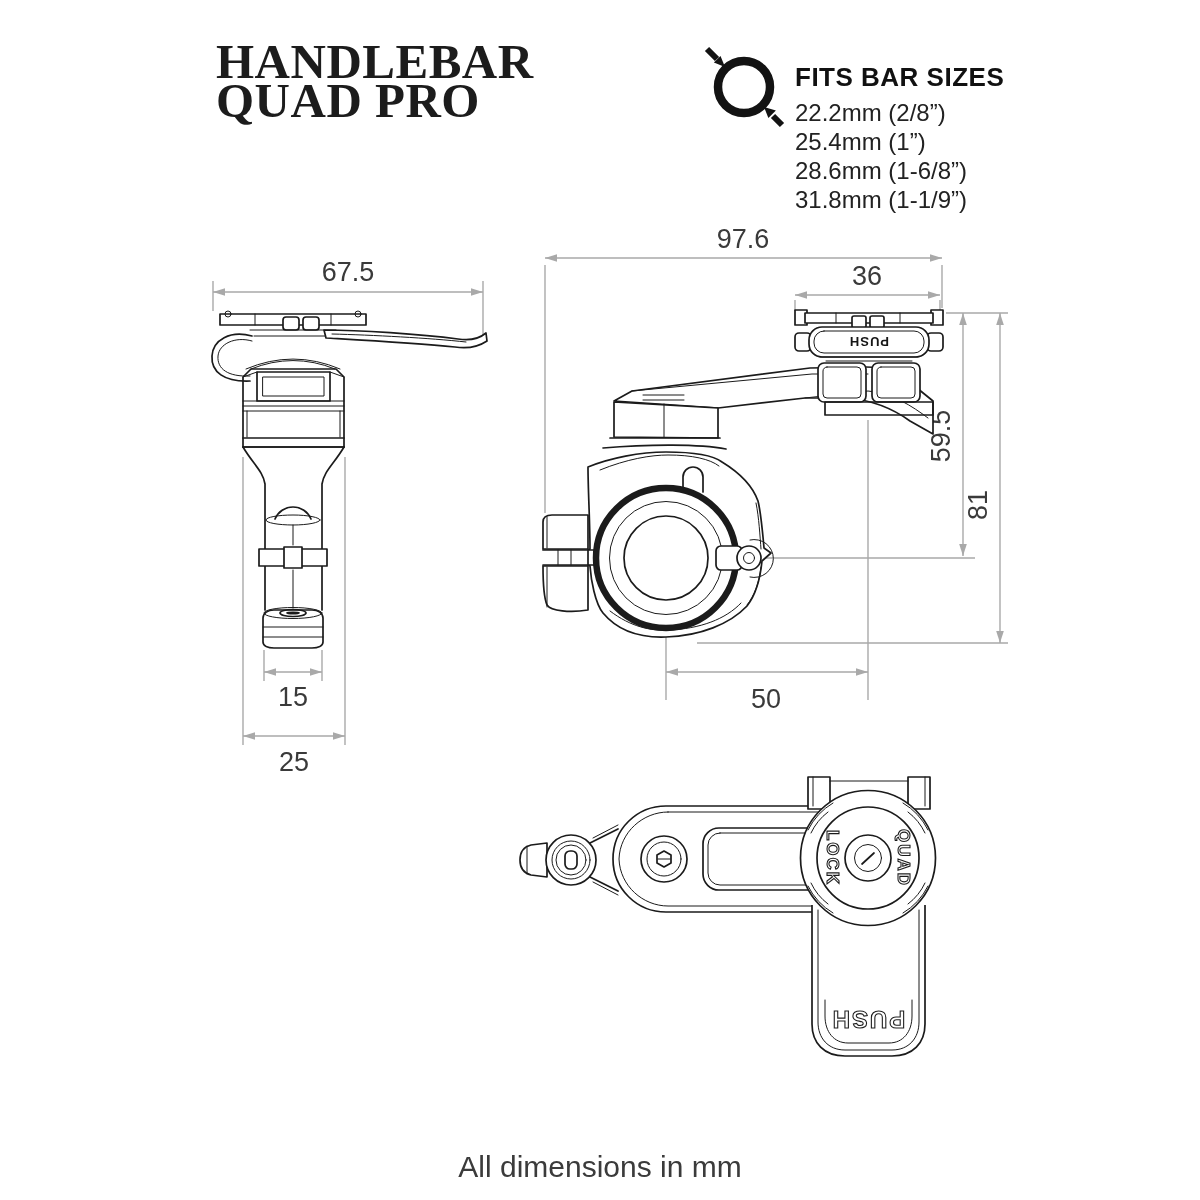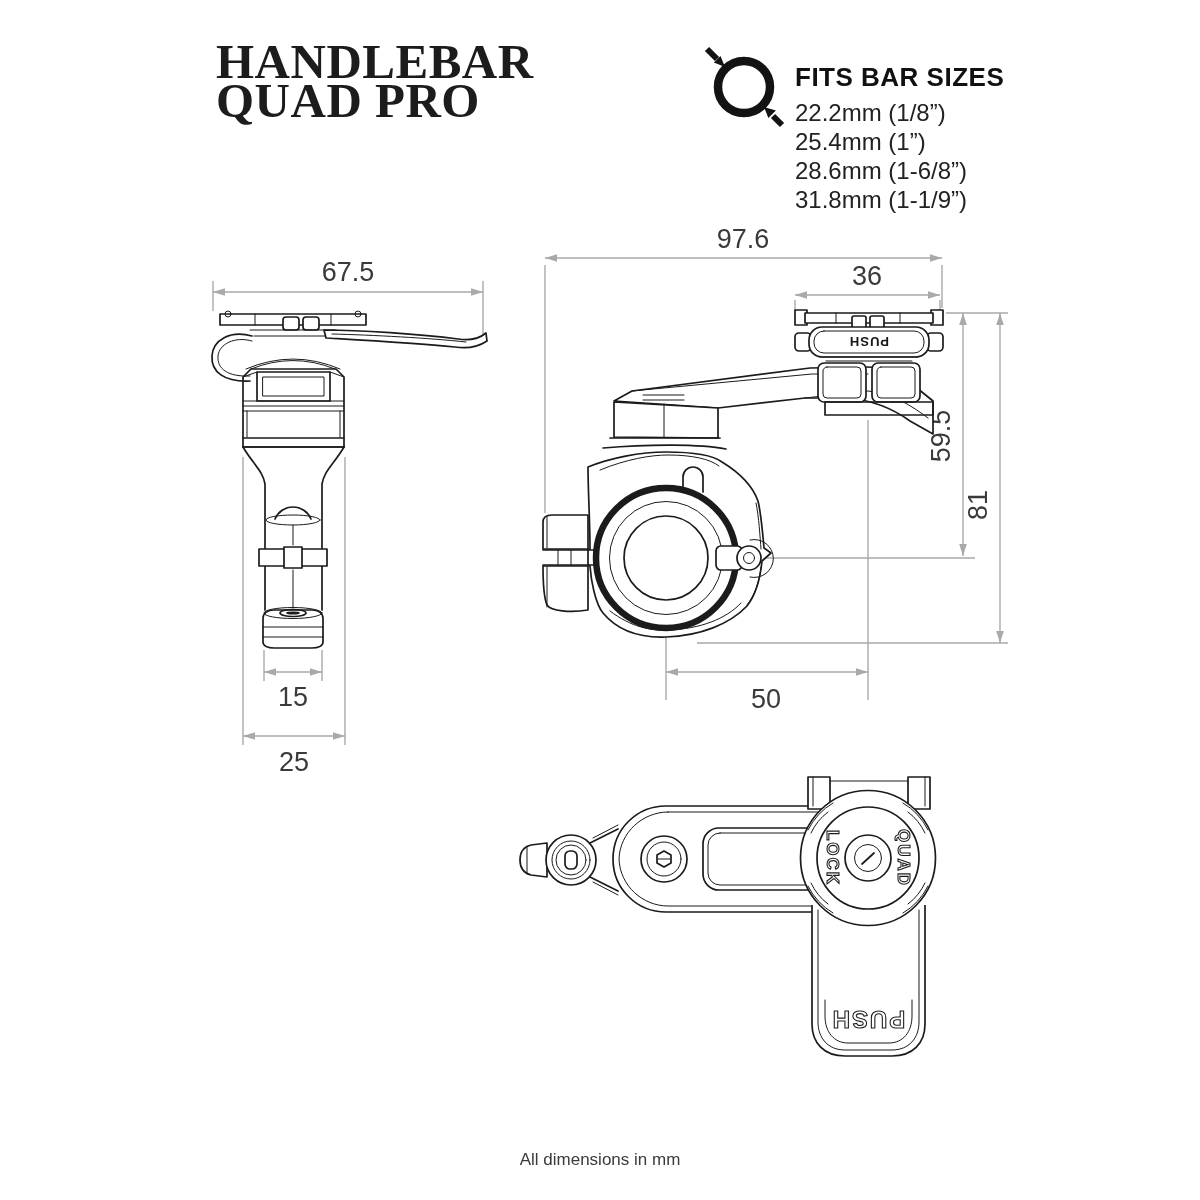--- a/index.html
+++ b/index.html
@@ -6,21 +6,21 @@
   .sheet{position:relative;width:1200px;height:1200px;background:#fff;overflow:hidden;
          font-family:"Liberation Sans",sans-serif;}
   .title{position:absolute;left:216px;top:42px;font-size:49px;line-height:39px;
          font-weight:800;color:#1c1c1c;letter-spacing:.5px;font-family:Liberation Serif, serif;}
   .fits{position:absolute;left:698px;top:36px;}
   .fits-icon{position:absolute;left:0;top:4px;}
   .fits-col{position:absolute;left:97px;top:26px;width:260px;}
   .fits-heading{font-size:26px;font-weight:800;color:#111;letter-spacing:.5px;margin-bottom:5px;}
   .fits-size{font-size:24px;color:#222;line-height:29px;}
   .footer{position:absolute;left:0;top:1150px;width:1200px;text-align:center;
-          font-size:17px;color:#3b3b3b;}
+          font-size:30px;color:#3b3b3b;}
   svg{position:absolute;left:0;top:0;}
   .ln{fill:none;stroke:#1b1b1b;stroke-width:1.7;stroke-linejoin:round;stroke-linecap:round;}
   .lnw{fill:#fff;stroke:#1b1b1b;stroke-width:1.7;stroke-linejoin:round;}
   .ln2{fill:none;stroke:#1b1b1b;stroke-width:1;stroke-linejoin:round;stroke-linecap:round;}
   .bold{fill:none;stroke:#1b1b1b;stroke-width:6.5;}
   .dim{fill:none;stroke:#a9a9a9;stroke-width:1.4;}
   .dimf{fill:#a9a9a9;stroke:none;}
   .dtxt{fill:#3a3a3a;font-size:27px;font-family:"Liberation Sans",sans-serif;}
   .otxt{fill:#fff;stroke:#1b1b1b;stroke-width:1.1;font-weight:bold;
         font-family:"Liberation Sans",sans-serif;letter-spacing:2px;}
@@ -39,21 +39,21 @@
   <div class="fits">
     <svg class="fits-icon" width="95" height="95">
       <circle cx="46" cy="47" r="26" fill="none" stroke="#131313" stroke-width="8.5"></circle>
       <line x1="9" y1="9" x2="19" y2="19" stroke="#131313" stroke-width="6"></line>
       <polygon points="27,27 15.9,22.5 22.5,15.9" fill="#131313"></polygon>
       <line x1="84" y1="85" x2="75" y2="76" stroke="#131313" stroke-width="6"></line>
       <polygon points="66,67 70.4,77.9 77.9,70.4" fill="#131313"></polygon>
     </svg>
     <div class="fits-col">
       <div class="fits-heading">FITS BAR SIZES</div>
-      <div class="fits-size">22.2mm (1/8”)</div>
+      <div class="fits-size">22.2mm (2/8”)</div>
       <div class="fits-size">25.4mm (1”)</div>
       <div class="fits-size">28.6mm (1-6/8”)</div>
       <div class="fits-size">31.8mm (1-1/9”)</div>
     </div>
   </div>
 
   <svg width="1200" height="1200">
 
     <g>
       <line class="dim" x1="213" y1="281" x2="213" y2="311"></line>

